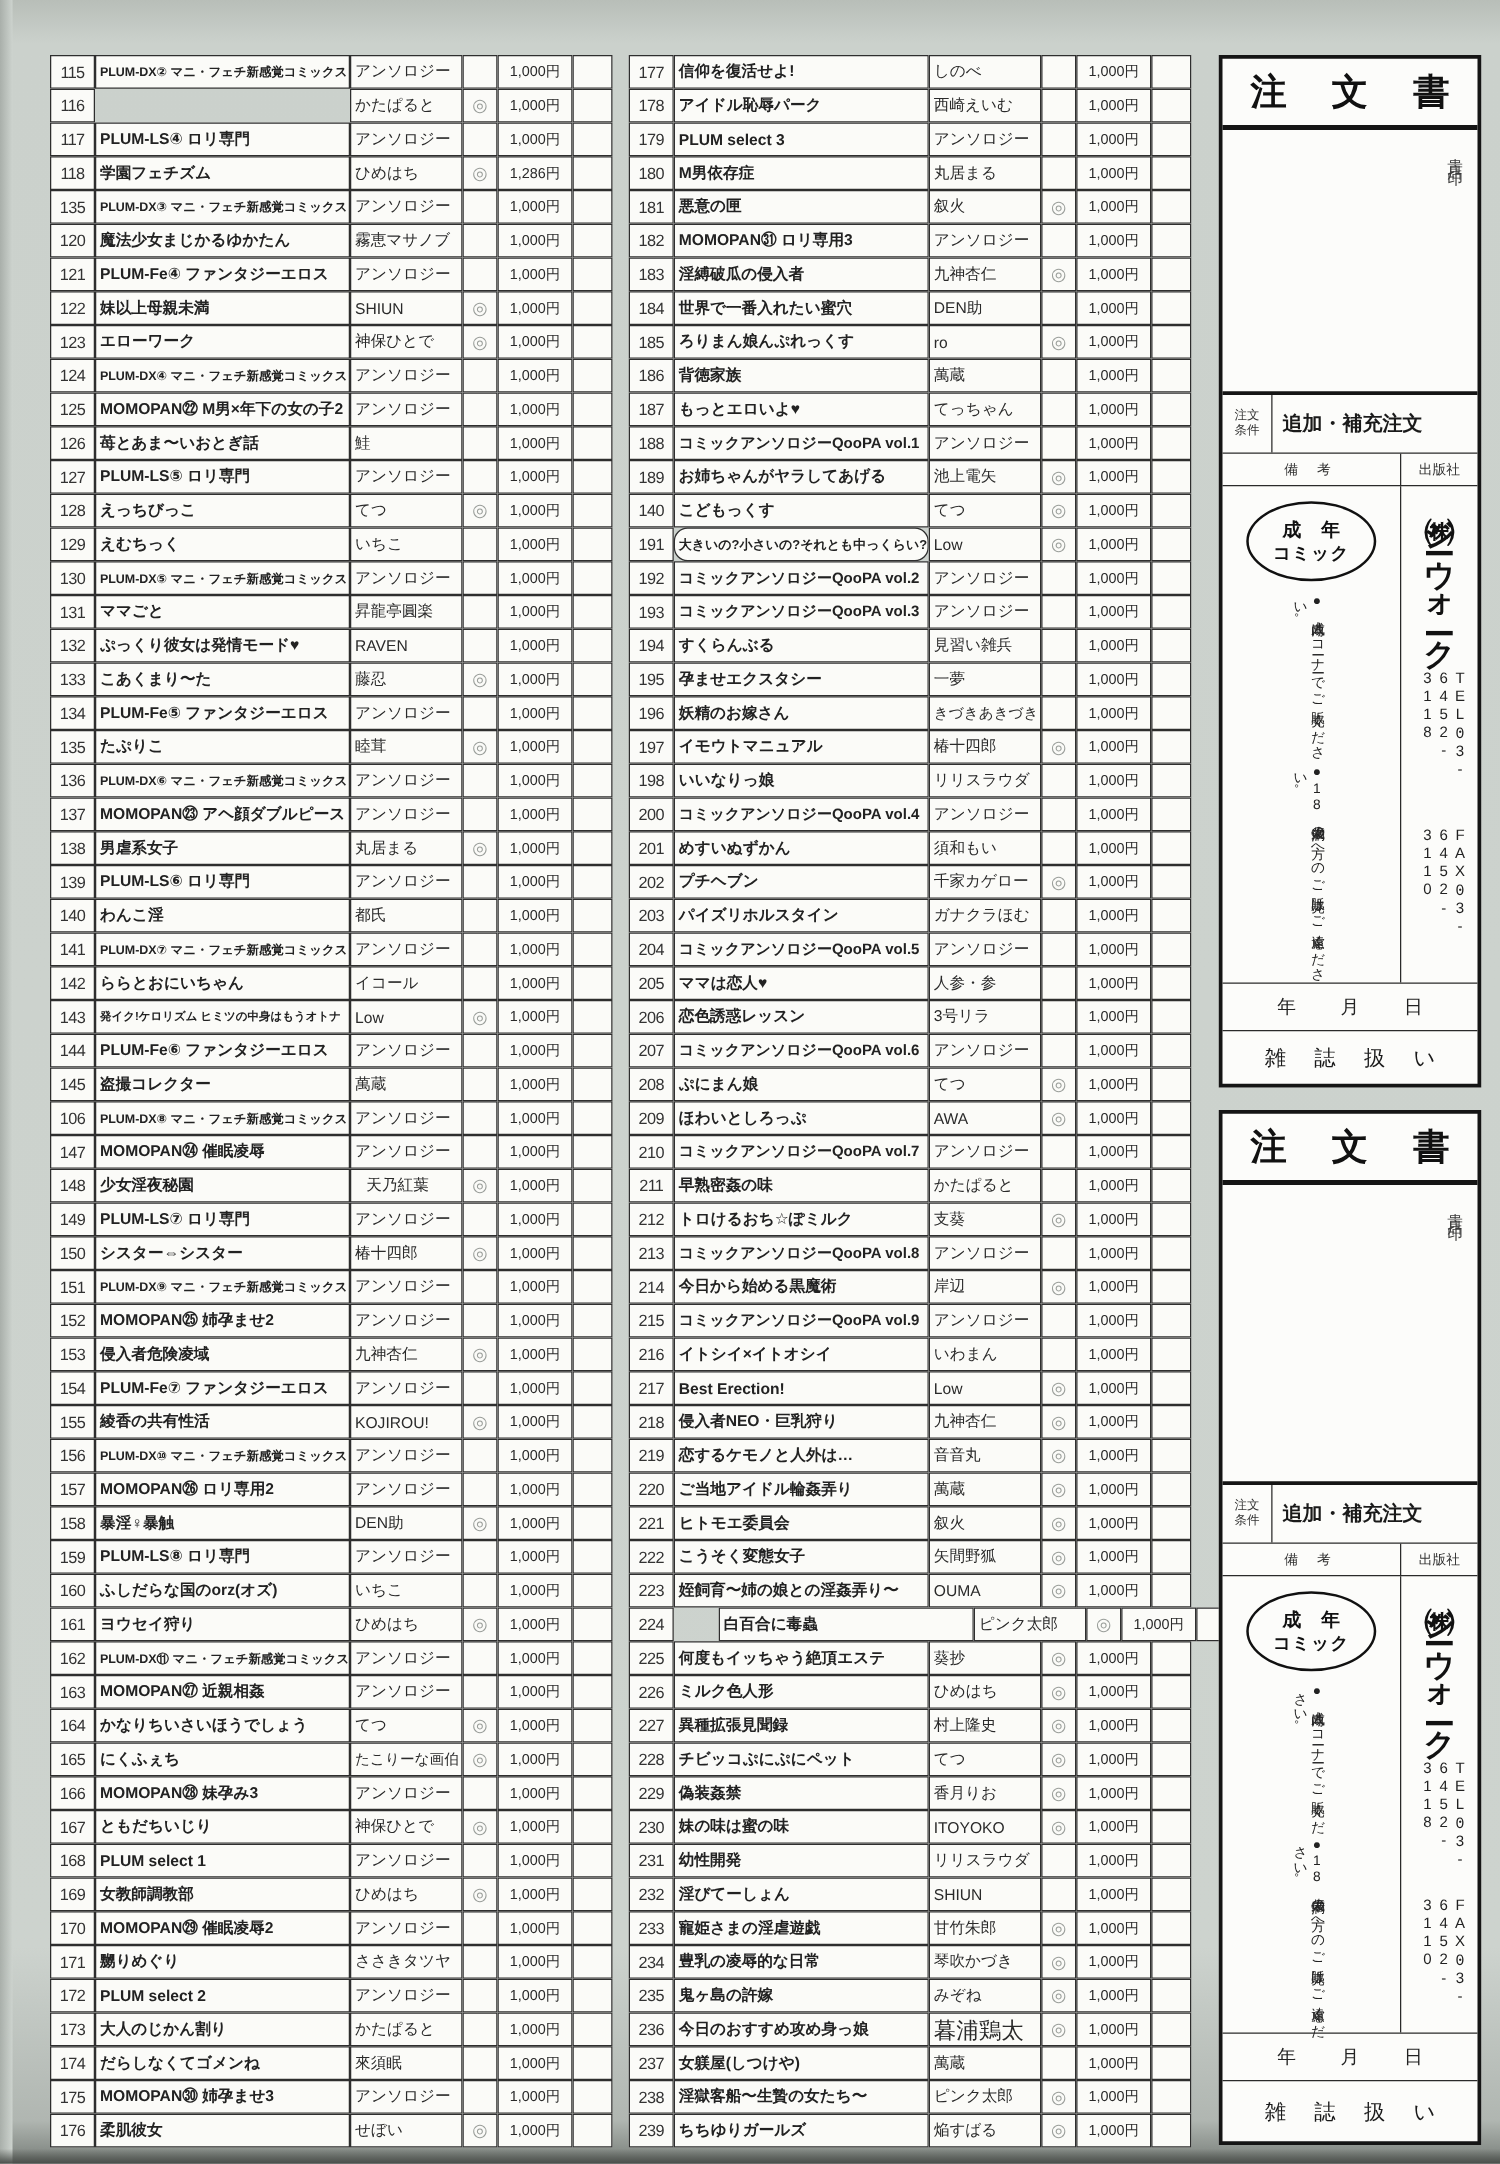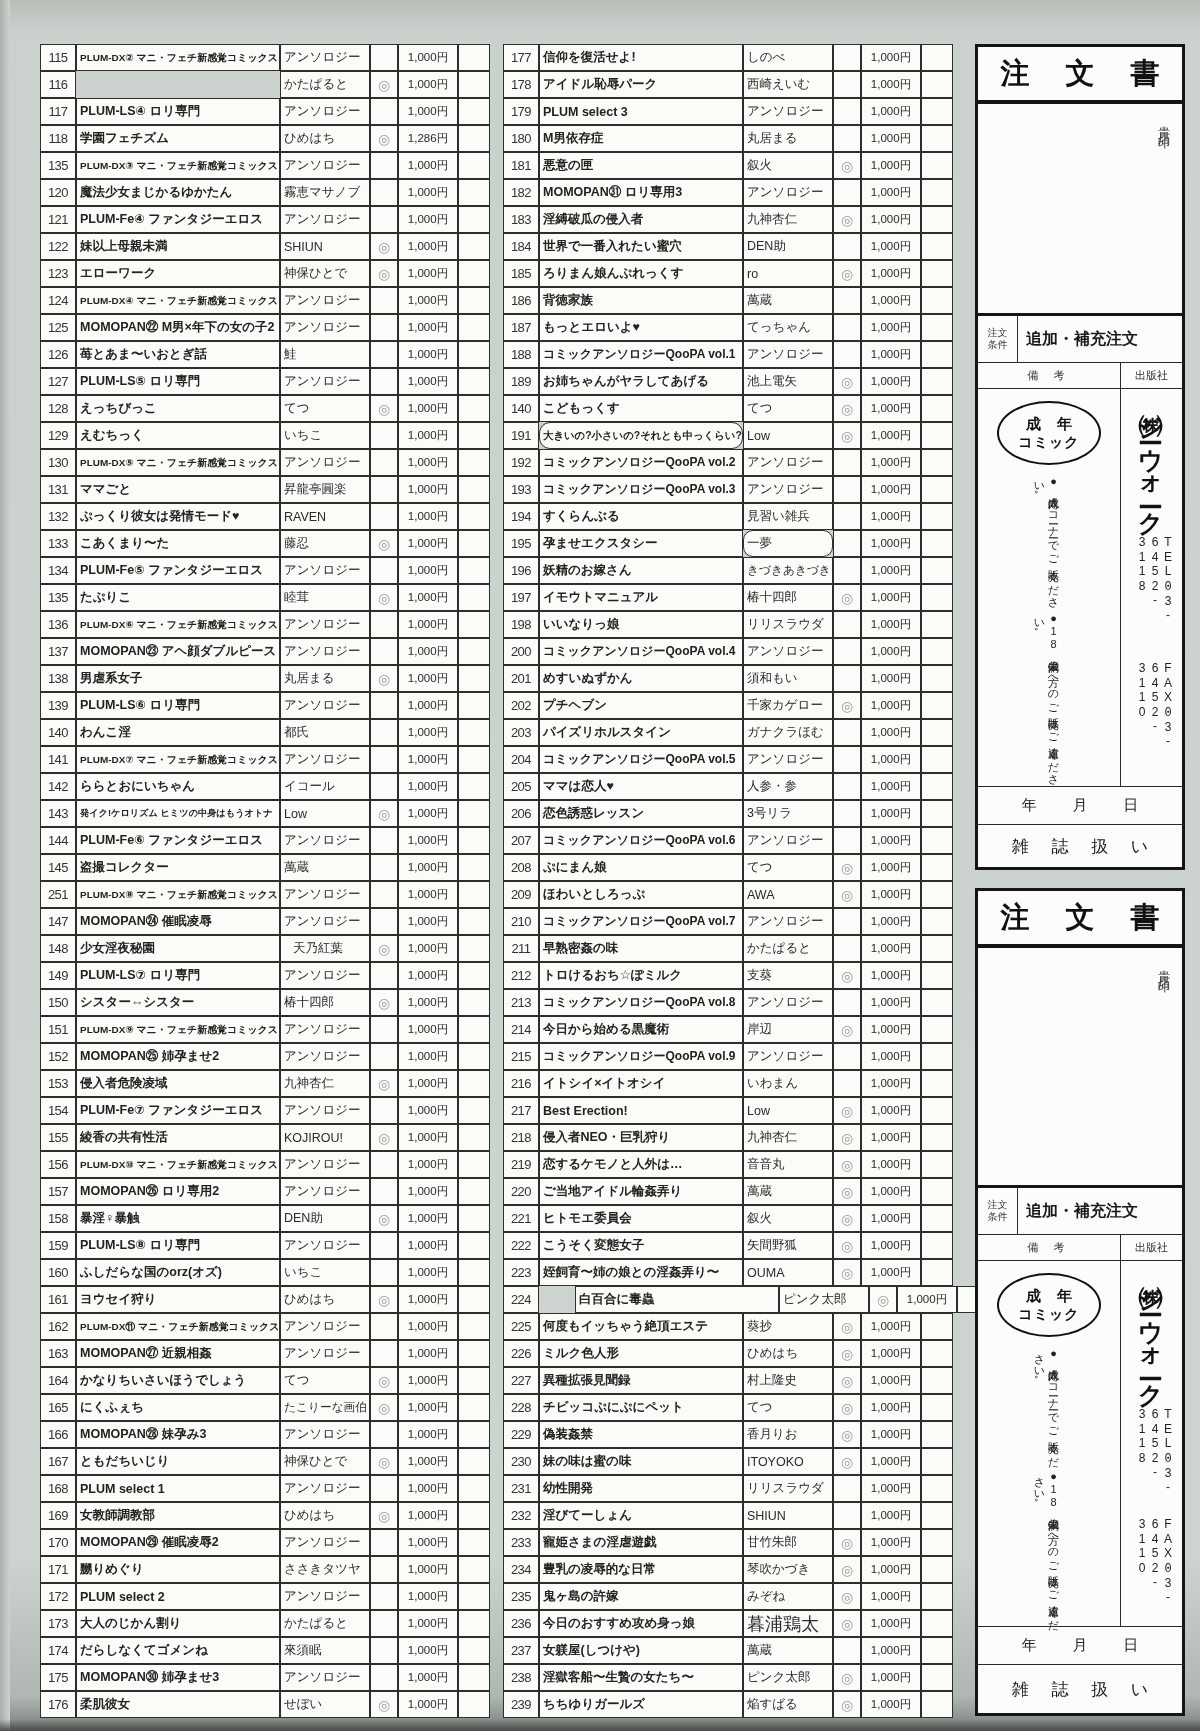--- a/index.html
+++ b/index.html
@@ -340,21 +340,21 @@
     </div>
     <div class="row">
       <div class="cell num">145</div>
       <div class="cell title" style="font-size: 12.5px;">盗撮コレクター</div>
       <div class="cell author" style="font-size: 12.5px;">萬蔵</div>
       <div class="cell circle"></div>
       <div class="cell price">1,000円</div>
       <div class="cell qty"></div>
     </div>
     <div class="row">
-      <div class="cell num">251</div>
+      <div class="cell num">106</div>
       <div class="cell title" style="font-size: 9.95893px;">PLUM-DX⑧ マニ・フェチ新感覚コミックス</div>
       <div class="cell author" style="font-size: 12.5px;">アンソロジー</div>
       <div class="cell circle"></div>
       <div class="cell price">1,000円</div>
       <div class="cell qty"></div>
     </div>
     <div class="row">
       <div class="cell num">147</div>
       <div class="cell title" style="font-size: 12.5px;">MOMOPAN㉔ 催眠凌辱</div>
       <div class="cell author" style="font-size: 12.5px;">アンソロジー</div>
@@ -736,21 +736,21 @@
       <div class="cell num">194</div>
       <div class="cell title" style="font-size: 12.5px;">すくらんぶる</div>
       <div class="cell author" style="font-size: 12.5px;">見習い雑兵</div>
       <div class="cell circle"></div>
       <div class="cell price">1,000円</div>
       <div class="cell qty"></div>
     </div>
     <div class="row">
       <div class="cell num">195</div>
       <div class="cell title" style="font-size: 12.5px;">孕ませエクスタシー</div>
-      <div class="cell author" style="font-size: 12.5px; border-radius: 10px;">一夢</div>
+      <div class="cell author" style="font-size: 12.5px;">一夢</div>
       <div class="cell circle"></div>
       <div class="cell price">1,000円</div>
       <div class="cell qty"></div>
     </div>
     <div class="row">
       <div class="cell num">196</div>
       <div class="cell title" style="font-size: 12.5px;">妖精のお嫁さん</div>
       <div class="cell author" style="font-size: 11.7143px;">きづきあきづき</div>
       <div class="cell circle"></div>
       <div class="cell price">1,000円</div>

